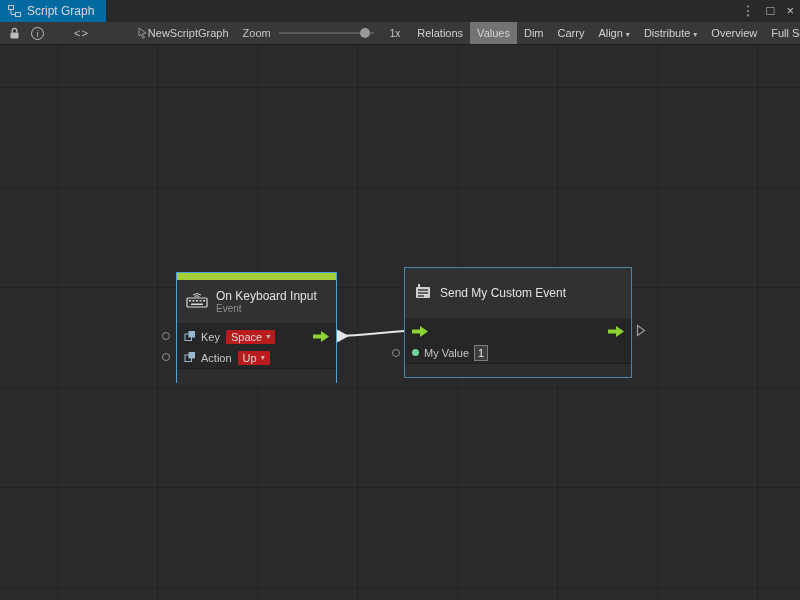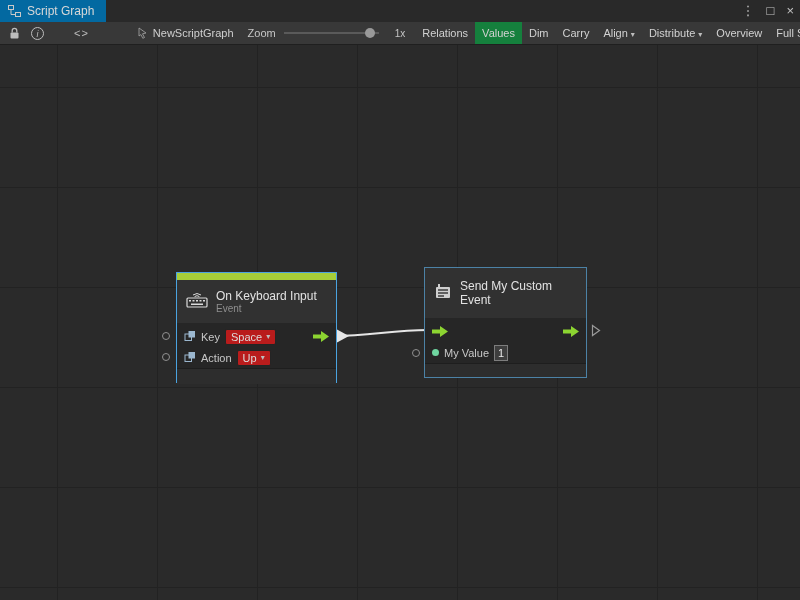--- a/index.html
+++ b/index.html
@@ -39,38 +39,38 @@
   .toolbar > * { flex-shrink:0; }
   .tb-icon-btn { display:flex; align-items:center; justify-content:center; height:22px; }
   .lock-btn { margin-left:7px; width:14px; }
   .info-btn { margin-left:10px; }
   .info-circle {
     display:inline-block; width:13px; height:13px; border:1px solid #bdbdbd;
     border-radius:50%; text-align:center; line-height:12px; font-size:9px;
     font-style:italic; color:#bdbdbd;
   }
   .code-btn { margin-left:30px; color:#bdbdbd; font-size:11px; letter-spacing:1px; }
-  .graph-ref { margin-left:48px; display:flex; align-items:center; gap:5px; }
+  .graph-ref { margin-left:48px; display:flex; align-items:center; }
   .graph-ref svg { display:block; }
   .zoom-label { margin-left:14px; color:#c6c6c6; }
   .zoom-slider {
     margin-left:8px; position:relative; width:95px; height:22px; cursor:pointer;
   }
   .zoom-track {
     position:absolute; left:0; right:0; top:10px; height:2px; background:#5a5a5a;
   }
   .zoom-handle {
     position:absolute; right:4px; top:6px; width:10px; height:10px;
     border-radius:50%; background:#999;
   }
   .zoom-value { margin-left:16px; font-size:10px; color:#c6c6c6; }
   .tb-btn {
     height:23px; line-height:23px; padding:0 7px; color:#d2d2d2; cursor:default;
   }
-  .tb-btn.active { background:#15803d; }
+  .tb-btn.active { background:#737373; }
   .tb-btn .dd-arrow { font-size:8px; margin-left:3px; color:#bdbdbd; }
   .tb-btn.first { margin-left:10px; }
 
   
   .canvas {
     position:absolute; top:45px; left:0; right:0; bottom:0;
     background-color:#2a2a2a;
     background-image:
       linear-gradient(to right, #222222 1px, transparent 1px),
       linear-gradient(to bottom, #222222 1px, transparent 1px);
@@ -81,21 +81,21 @@
   .wire-svg { position:absolute; left:330px; top:273px; z-index:1; }
 
   .node {
     position:absolute; background:#2f2f2f; z-index:2;
   }
   .node-kb {
     left:176px; top:227px; width:161px; height:111px;
     border:1px solid #4aa3e0;
   }
   .node-send {
-    left:424px; top:222px; width:163px; height:111px;
+    left:404px; top:222px; width:228px; height:111px;
     border:1px solid #4c82a6;
   }
   .node-accent { height:7px; background:#a6ce39; }
   .node-header {
     display:flex; align-items:center; gap:8px; padding:0 9px;
     background:#313131;
   }
   .node-kb .node-header { height:43px; }
   .node-send .node-header { height:50px; }
   .node-title { font-size:12px; color:#e2e2e2; line-height:14px; }

